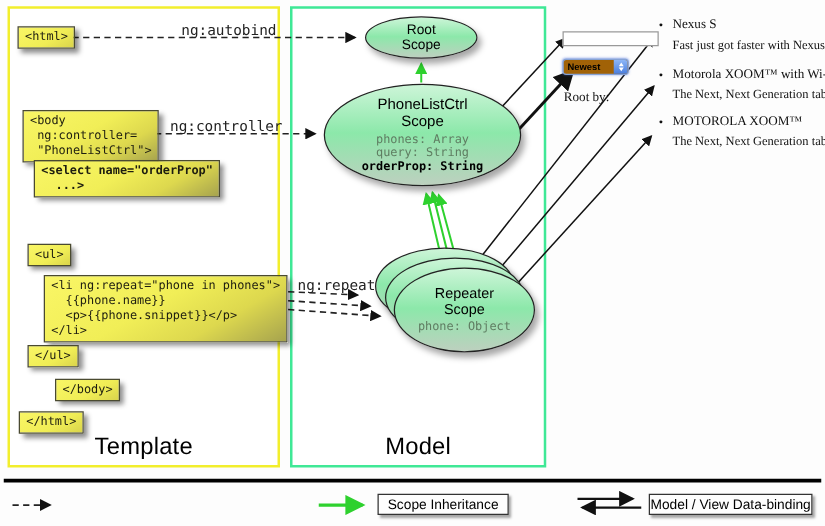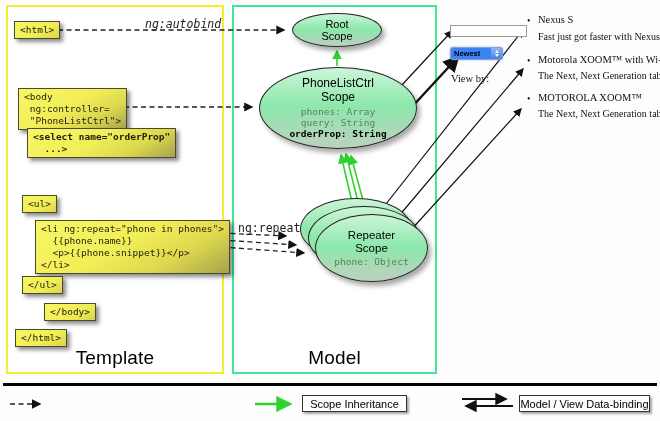--- a/index.html
+++ b/index.html
@@ -32,21 +32,21 @@
   .ellipse .prop{font-family:"DejaVu Sans Mono",monospace;font-size:9.5px;line-height:11px;color:#5f7d62;}
   .ellipse .prop.strong{color:#000;font-weight:bold;}
   #root-scope .ttl{font-size:11px;line-height:12px;}
   #repeater-front .ttl{font-size:11.5px;line-height:12.5px;}
   
   .serif{font-family:"Liberation Serif",serif;color:#111;}
   .view-label{position:absolute;font-size:10.5px;margin-top:36px;}
   #search-input{position:absolute;left:450px;top:25px;width:71px;height:10px;
                 border:1px solid #9a9a9a;background:#fff;padding:0 2px;font-size:9px;}
   #sort-select{position:absolute;left:450px;top:47px;width:53px;height:13px;box-sizing:border-box;
-               border:1px solid #86a2d4;border-radius:3px;background:#3b82f6;display:flex;align-items:center;
+               border:1px solid #86a2d4;border-radius:3px;background:#a16207;display:flex;align-items:center;
                box-shadow:0 0 2px rgba(70,110,220,.6);cursor:default;}
   #sort-select .val{flex:1;font-size:7.5px;font-weight:bold;color:#000;padding-left:3px;
                     font-family:"Liberation Sans",sans-serif;line-height:11px;}
   #sort-select .cap{width:11px;height:100%;border-radius:0 2px 2px 0;
                     background:linear-gradient(#8db6f7 0%,#4a7ede 100%);
                     display:flex;flex-direction:column;align-items:center;justify-content:center;gap:1px;}
   .tri-up{width:0;height:0;border-left:2.5px solid transparent;border-right:2.5px solid transparent;
           border-bottom:3px solid #fff;}
   .tri-dn{width:0;height:0;border-left:2.5px solid transparent;border-right:2.5px solid transparent;
           border-top:3px solid #fff;}
@@ -126,21 +126,22 @@
   ...&gt;</div>
   <div class="code small" style="left:22px;top:195px;">&lt;ul&gt;</div>
   <div class="code" style="left:35px;top:220px;">&lt;li ng:repeat="phone in phones"&gt;
   {{phone.name}}
   &lt;p&gt;{{phone.snippet}}&lt;/p&gt;
 &lt;/li&gt;</div>
   <div class="code small" style="left:22px;top:276px;">&lt;/ul&gt;</div>
   <div class="code small" style="left:44px;top:303px;">&lt;/body&gt;</div>
   <div class="code small" style="left:15px;top:329px;">&lt;/html&gt;</div>
 
-  <div class="dir-label" style="left:145px;top:17px;font-style:italic;">ng:autobind</div>
+  <div class="dir-label" style="left:145px;top:17px;">ng:autobind</div>
+  <div class="dir-label" style="left:136px;top:94px;">ng:controller</div>
   <div class="dir-label" style="left:238px;top:221px;">ng:repeat</div>
 
   <div class="ellipse" id="root-scope" style="left:292px;top:13px;width:90px;height:34px;">
     <div class="ttl">Root</div>
     <div class="ttl">Scope</div>
   </div>
 
   <div class="ellipse" id="phonelist-scope" style="left:259px;top:67px;width:158px;height:82px;">
     <div class="ttl">PhoneListCtrl</div>
     <div class="ttl" style="margin-bottom:2px;">Scope</div>
@@ -152,21 +153,21 @@
   <div class="ellipse" style="left:300px;top:198px;width:112px;height:62px;"></div>
   <div class="ellipse" style="left:308px;top:206px;width:112px;height:64px;"></div>
   <div class="ellipse" id="repeater-front" style="left:315px;top:214px;width:113px;height:68px;">
     <div class="ttl">Repeater</div>
     <div class="ttl" style="margin-bottom:2px;">Scope</div>
     <div class="prop">phone: Object</div>
   </div>
 
   <div class="view-label serif" style="left:451px;top:13px;">Search:</div>
   <input id="search-input" type="text" value="" style="">
-  <div class="view-label serif" style="left:451px;top:37px;">View by:</div>
+  <div class="view-label serif" style="left:451px;top:37px;">Root by:</div>
   <div id="sort-select">
     <span class="val">Newest</span>
     <span class="cap">
       <span class="tri-up"></span>
         <span class="tri-dn"></span>
     </span>
   </div>
 
   <span class="vi-bullet serif" style="left:527px;top:15px;">•</span>
   <div class="vi-title serif" style="left:538px;top:14px;">Nexus S</div>

